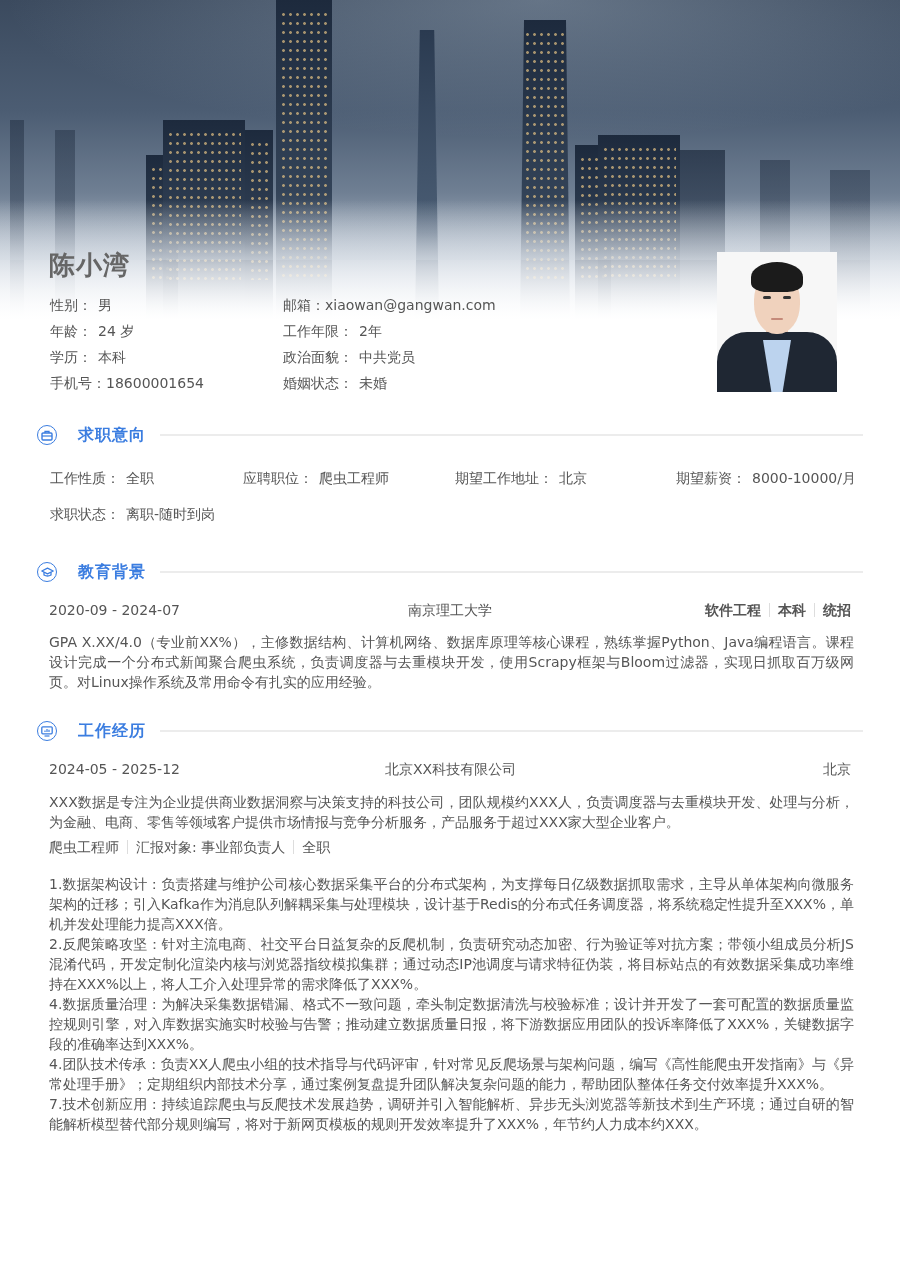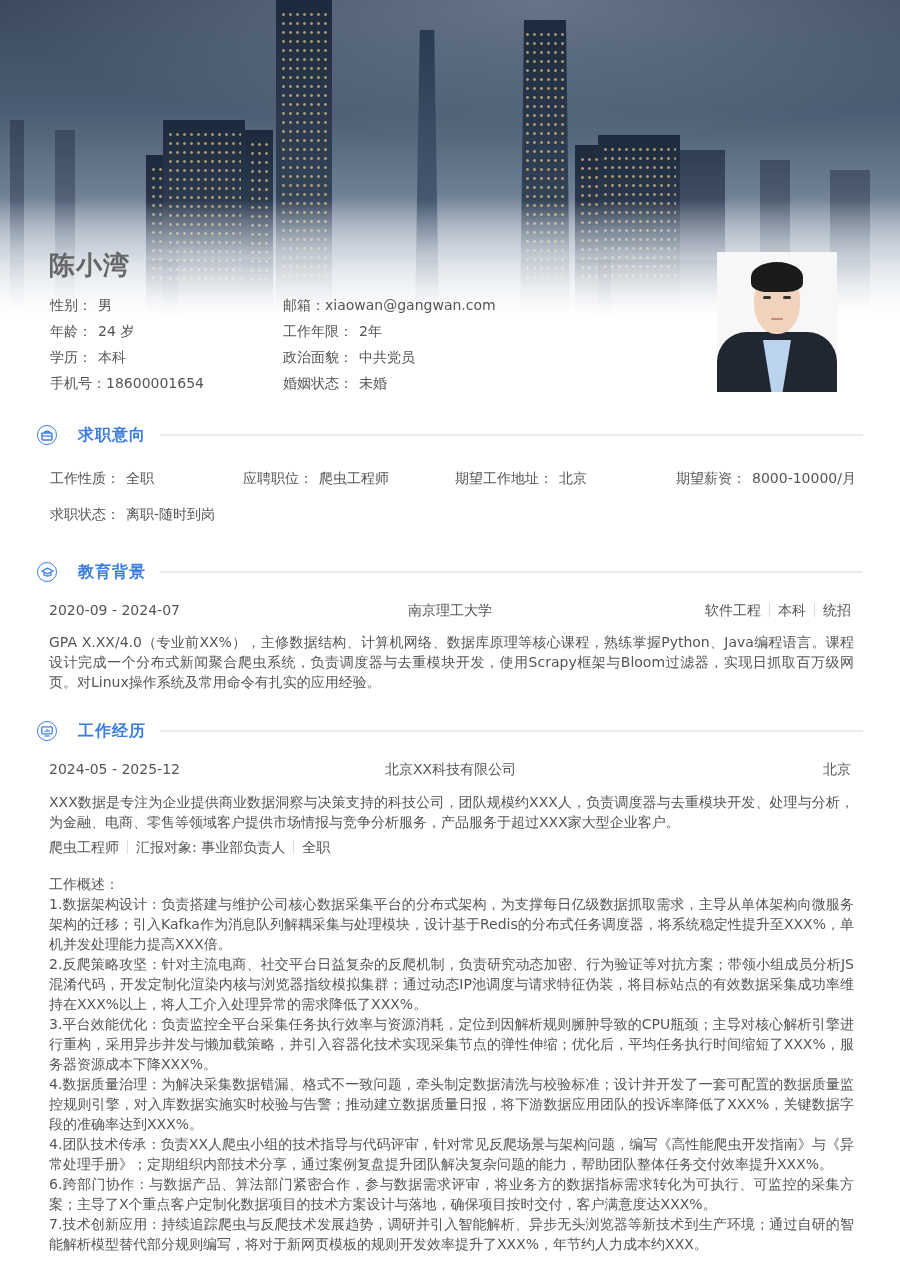--- a/index.html
+++ b/index.html
@@ -149,21 +149,21 @@
         <path d="M0.8 4 L6.5 1.2 L12.2 4 L6.5 6.8 Z" fill="none" stroke="#3b7de0" stroke-width="1.3" stroke-linejoin="round"></path>
         <path d="M3 5.3 V8 Q6.5 10 10 8 V5.3" fill="none" stroke="#3b7de0" stroke-width="1.3"></path>
       </svg>
   </span>
   <span class="title">教育背景</span>
   <span class="line"></span>
 </div>
 
 <div class="text" style="left:49px;top:602px;">2020-09 - 2024-07</div>
 <div class="text" style="left:408px;top:602px;">南京理工大学</div>
-<div class="text" style="right:49px;top:602px;">
+<div class="text" style="right:49px;top:602px;font-weight:bold;">
   <span>软件工程</span><span class="sep"></span><span>本科</span><span class="sep"></span><span>统招</span>
 </div>
 <div class="para" style="top:632px;">GPA X.XX/4.0（专业前XX%），主修数据结构、计算机网络、数据库原理等核心课程，熟练掌握Python、Java编程语言。课程设计完成一个分布式新闻聚合爬虫系统，负责调度器与去重模块开发，使用Scrapy框架与Bloom过滤器，实现日抓取百万级网页。对Linux操作系统及常用命令有扎实的应用经验。</div>
 
 <div class="section-head" style="top:719px;">
   <span class="icon">
     <svg width="12" height="11" viewBox="0 0 12 11">
         <rect x="0.8" y="0.8" width="10.4" height="7" rx="1" fill="none" stroke="#3b7de0" stroke-width="1.3"></rect>
         <line x1="4" y1="6" x2="4" y2="4.5" stroke="#3b7de0" stroke-width="1.2"></line>
         <line x1="6" y1="6" x2="6" y2="3" stroke="#3b7de0" stroke-width="1.2"></line>
@@ -177,21 +177,18 @@
 
 <div class="text" style="left:49px;top:761px;">2024-05 - 2025-12</div>
 <div class="text" style="left:385px;top:761px;">北京XX科技有限公司</div>
 <div class="text" style="right:49px;top:761px;">北京</div>
 <div class="para" style="top:792px;">XXX数据是专注为企业提供商业数据洞察与决策支持的科技公司，团队规模约XXX人，负责调度器与去重模块开发、处理与分析，为金融、电商、零售等领域客户提供市场情报与竞争分析服务，产品服务于超过XXX家大型企业客户。</div>
 <div class="text" style="left:49px;top:839px;">
   <span>爬虫工程师</span><span class="sep"></span><span>汇报对象: 事业部负责人</span><span class="sep"></span><span>全职</span>
 </div>
 
 <div class="para" style="top:874px;">
-  <div>工作概述：</div>
   <div>1.数据架构设计：负责搭建与维护公司核心数据采集平台的分布式架构，为支撑每日亿级数据抓取需求，主导从单体架构向微服务架构的迁移；引入Kafka作为消息队列解耦采集与处理模块，设计基于Redis的分布式任务调度器，将系统稳定性提升至XXX%，单机并发处理能力提高XXX倍。</div>
   <div>2.反爬策略攻坚：针对主流电商、社交平台日益复杂的反爬机制，负责研究动态加密、行为验证等对抗方案；带领小组成员分析JS混淆代码，开发定制化渲染内核与浏览器指纹模拟集群；通过动态IP池调度与请求特征伪装，将目标站点的有效数据采集成功率维持在XXX%以上，将人工介入处理异常的需求降低了XXX%。</div>
-  <div>3.平台效能优化：负责监控全平台采集任务执行效率与资源消耗，定位到因解析规则臃肿导致的CPU瓶颈；主导对核心解析引擎进行重构，采用异步并发与懒加载策略，并引入容器化技术实现采集节点的弹性伸缩；优化后，平均任务执行时间缩短了XXX%，服务器资源成本下降XXX%。</div>
   <div>4.数据质量治理：为解决采集数据错漏、格式不一致问题，牵头制定数据清洗与校验标准；设计并开发了一套可配置的数据质量监控规则引擎，对入库数据实施实时校验与告警；推动建立数据质量日报，将下游数据应用团队的投诉率降低了XXX%，关键数据字段的准确率达到XXX%。</div>
   <div>4.团队技术传承：负责XX人爬虫小组的技术指导与代码评审，针对常见反爬场景与架构问题，编写《高性能爬虫开发指南》与《异常处理手册》；定期组织内部技术分享，通过案例复盘提升团队解决复杂问题的能力，帮助团队整体任务交付效率提升XXX%。</div>
-  <div>6.跨部门协作：与数据产品、算法部门紧密合作，参与数据需求评审，将业务方的数据指标需求转化为可执行、可监控的采集方案；主导了X个重点客户定制化数据项目的技术方案设计与落地，确保项目按时交付，客户满意度达XXX%。</div>
   <div>7.技术创新应用：持续追踪爬虫与反爬技术发展趋势，调研并引入智能解析、异步无头浏览器等新技术到生产环境；通过自研的智能解析模型替代部分规则编写，将对于新网页模板的规则开发效率提升了XXX%，年节约人力成本约XXX。</div>
 </div>
 
 </body></html>

